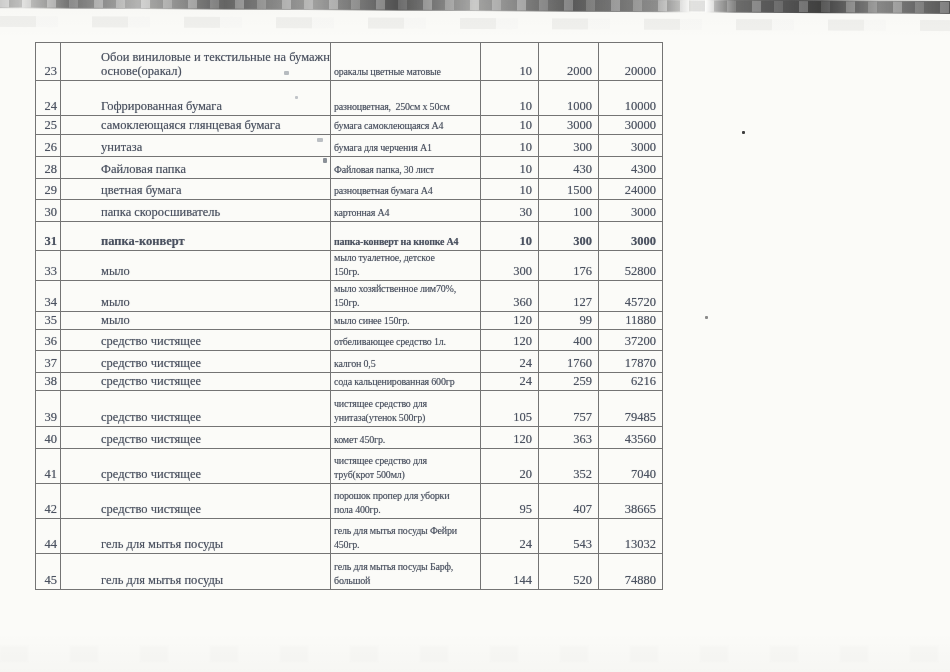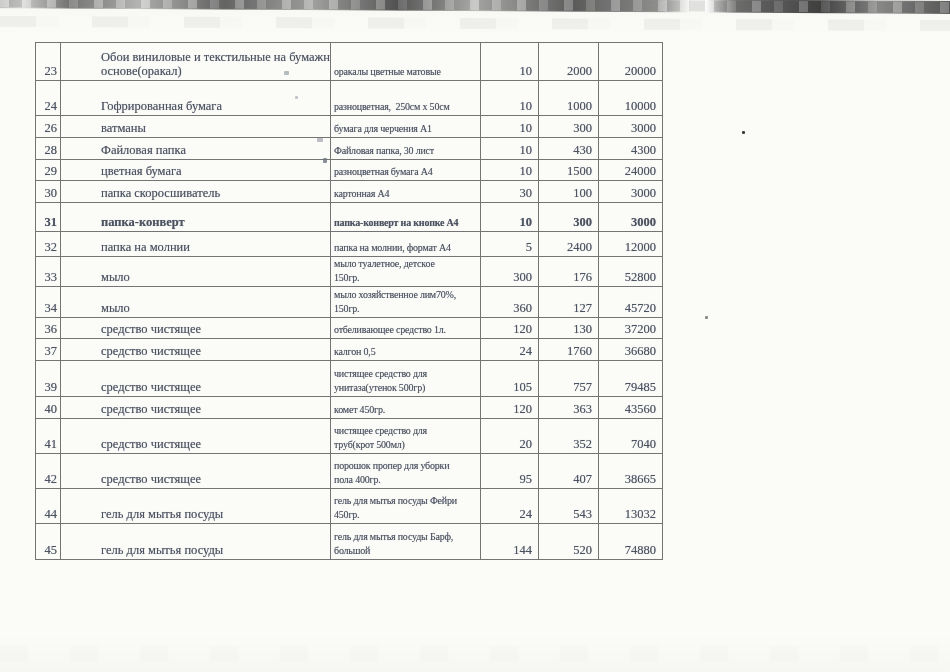--- a/index.html
+++ b/index.html
@@ -106,23 +106,31 @@
     <td class="c-total">20000</td>
   </tr>
         <tr style="height: 35px;">
     <td class="c-num">24</td>
     <td class="c-name">Гофрированная бумага</td>
     <td class="c-desc">разноцветная,  250см х 50см</td>
     <td class="c-qty">10</td>
     <td class="c-price">1000</td>
     <td class="c-total">10000</td>
   </tr>
+        <tr style="height: 19px;">
+    <td class="c-num">25</td>
+    <td class="c-name">самоклеющаяся глянцевая бумага</td>
+    <td class="c-desc">бумага самоклеющаяся А4</td>
+    <td class="c-qty">10</td>
+    <td class="c-price">3000</td>
+    <td class="c-total">30000</td>
+  </tr>
         <tr style="height: 22px;">
     <td class="c-num">26</td>
-    <td class="c-name">ватманы</td>
+    <td class="c-name">унитаза</td>
     <td class="c-desc">бумага для черчения А1</td>
     <td class="c-qty">10</td>
     <td class="c-price">300</td>
     <td class="c-total">3000</td>
   </tr>
         <tr style="height: 22px;">
     <td class="c-num">28</td>
     <td class="c-name">Файловая папка</td>
     <td class="c-desc">Файловая папка, 30 лист</td>
     <td class="c-qty">10</td>
@@ -145,62 +153,70 @@
     <td class="c-price">100</td>
     <td class="c-total">3000</td>
   </tr>
         <tr style="height: 29px; font-weight: bold;">
     <td class="c-num">31</td>
     <td class="c-name">папка-конверт</td>
     <td class="c-desc">папка-конверт на кнопке А4</td>
     <td class="c-qty">10</td>
     <td class="c-price">300</td>
     <td class="c-total">3000</td>
-  </tr>
-        <tr style="height: 25px;">
-    <td class="c-num">32</td>
-    <td class="c-name">папка на молнии</td>
-    <td class="c-desc">папка на молнии, формат А4</td>
-    <td class="c-qty">5</td>
-    <td class="c-price">2400</td>
-    <td class="c-total">12000</td>
   </tr>
         <tr style="height: 27px;">
     <td class="c-num">33</td>
     <td class="c-name">мыло</td>
     <td class="c-desc">мыло туалетное, детское
 150гр.</td>
     <td class="c-qty">300</td>
     <td class="c-price">176</td>
     <td class="c-total">52800</td>
   </tr>
         <tr style="height: 31px;">
     <td class="c-num">34</td>
     <td class="c-name">мыло</td>
     <td class="c-desc">мыло хозяйственное лим70%,
 150гр.</td>
     <td class="c-qty">360</td>
     <td class="c-price">127</td>
     <td class="c-total">45720</td>
   </tr>
+        <tr style="height: 18px;">
+    <td class="c-num">35</td>
+    <td class="c-name">мыло</td>
+    <td class="c-desc">мыло синее 150гр.</td>
+    <td class="c-qty">120</td>
+    <td class="c-price">99</td>
+    <td class="c-total">11880</td>
+  </tr>
         <tr style="height: 21px; font-family: Liberation Serif, serif;">
     <td class="c-num">36</td>
     <td class="c-name">средство чистящее</td>
     <td class="c-desc">отбеливающее средство 1л.</td>
     <td class="c-qty">120</td>
-    <td class="c-price">130</td>
+    <td class="c-price">400</td>
     <td class="c-total">37200</td>
   </tr>
         <tr style="height: 22px;">
     <td class="c-num">37</td>
     <td class="c-name">средство чистящее</td>
     <td class="c-desc">калгон 0,5</td>
     <td class="c-qty">24</td>
     <td class="c-price">1760</td>
-    <td class="c-total">36680</td>
+    <td class="c-total">17870</td>
+  </tr>
+        <tr style="height: 18px;">
+    <td class="c-num">38</td>
+    <td class="c-name">средство чистящее</td>
+    <td class="c-desc">сода кальценированная 600гр</td>
+    <td class="c-qty">24</td>
+    <td class="c-price">259</td>
+    <td class="c-total">6216</td>
   </tr>
         <tr style="height: 36px;">
     <td class="c-num">39</td>
     <td class="c-name">средство чистящее</td>
     <td class="c-desc">чистящее средство для
 унитаза(утенок 500гр)</td>
     <td class="c-qty">105</td>
     <td class="c-price">757</td>
     <td class="c-total">79485</td>
   </tr>

